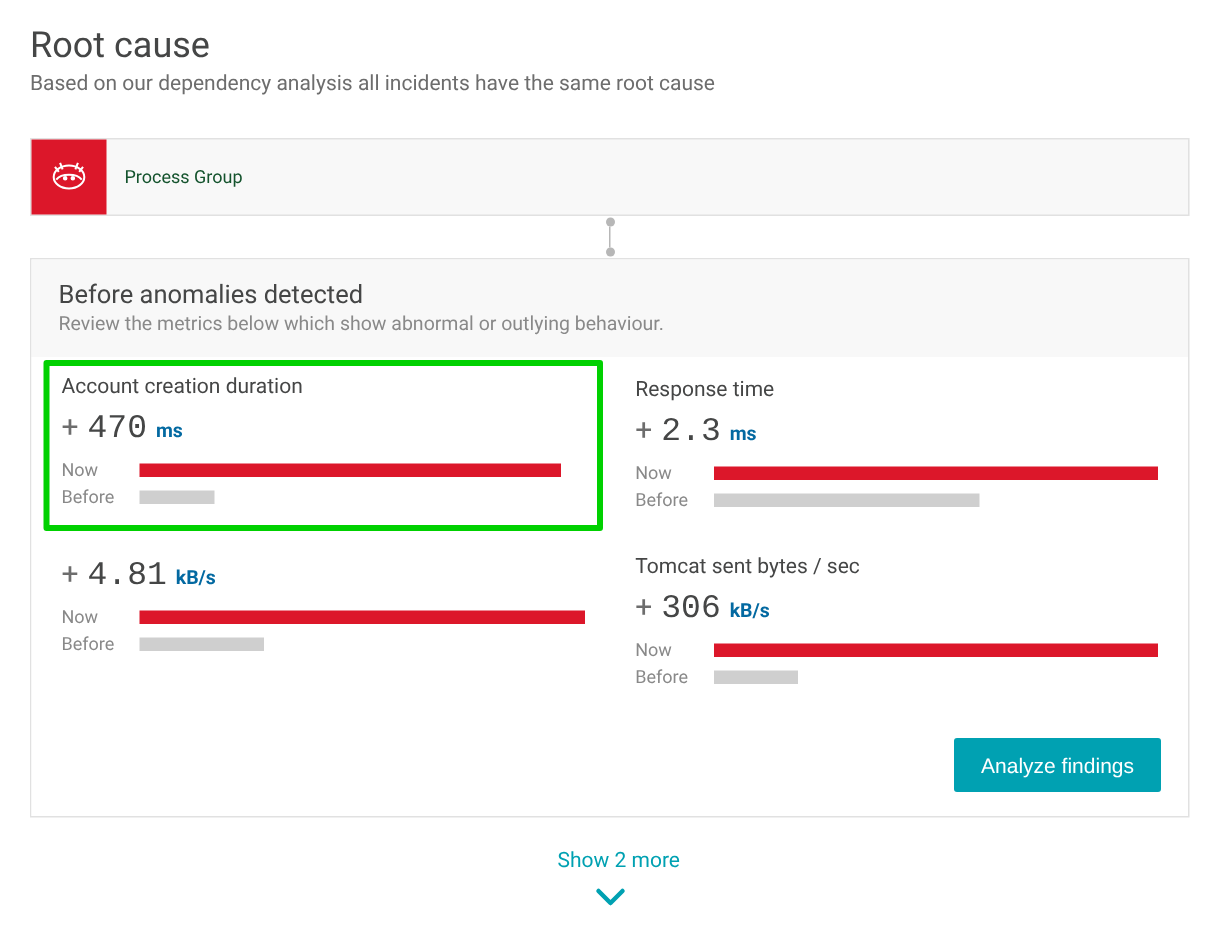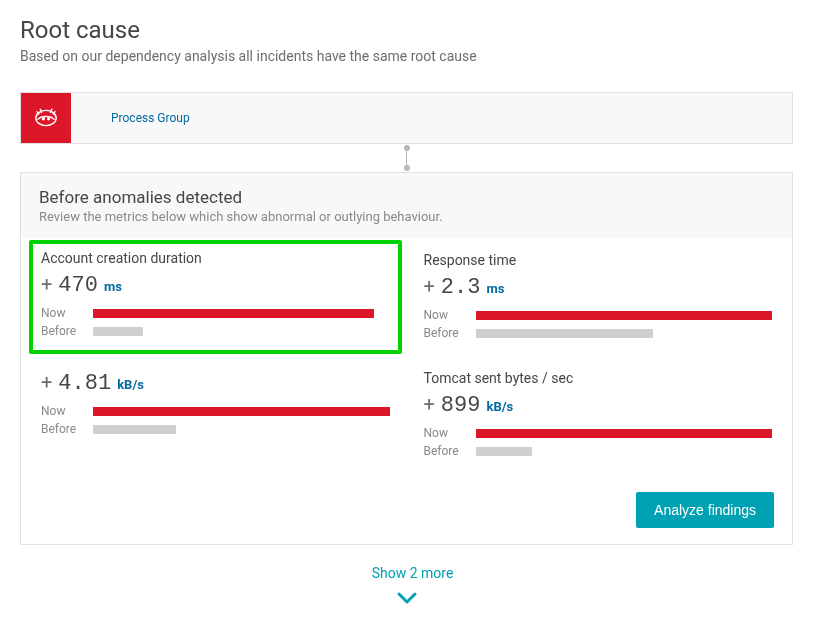--- a/index.html
+++ b/index.html
@@ -42,22 +42,21 @@
     display: flex;
     flex-direction: column;
     justify-content: center;
   }
   .entity-name {
     font-size: 15px;
     color: #454646;
   }
   .entity-type {
     font-size: 12px;
-    color: #0369a1;
-    margin-left: 28px;
+    color: #14532d;
   }
   .connector {
     display: flex;
     flex-direction: column;
     align-items: center;
     height: 28px;
     justify-content: center;
   }
   .connector .dot {
     width: 6px; height: 6px; border-radius: 50%; background: #b7b7b7;
@@ -271,21 +270,21 @@
           <div class="bar-label">Before</div>
           <div class="bar-track">
             <div class="bar-fill before" style="width: 28%;"></div>
           </div>
         </div>
       </div>
       <div class="metric-card">
         <div class="metric-title">Tomcat sent bytes / sec</div>
         <div class="metric-value-row">
           <span class="metric-sign">+</span>
-          <span class="metric-value">899</span>
+          <span class="metric-value">306</span>
           <span class="metric-unit">kB/s</span>
         </div>
         <div class="bar-row">
           <div class="bar-label">Now</div>
           <div class="bar-track">
             <div class="bar-fill now" style="width: 100%;"></div>
           </div>
         </div>
         <div class="bar-row">
           <div class="bar-label">Before</div>

